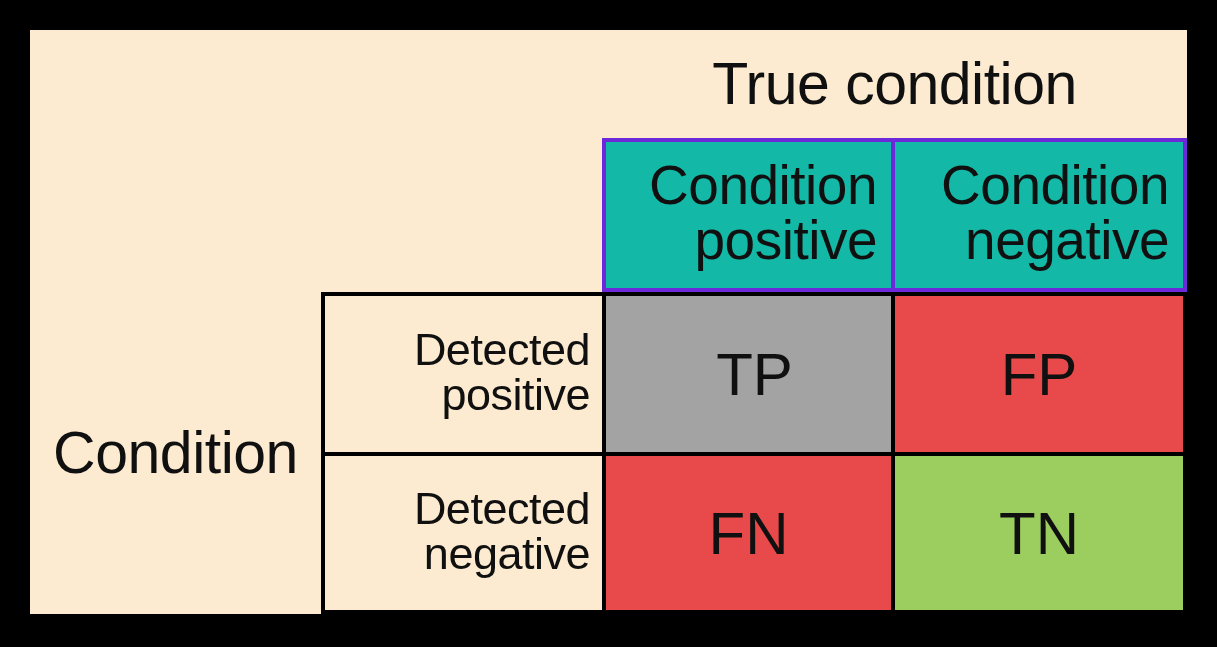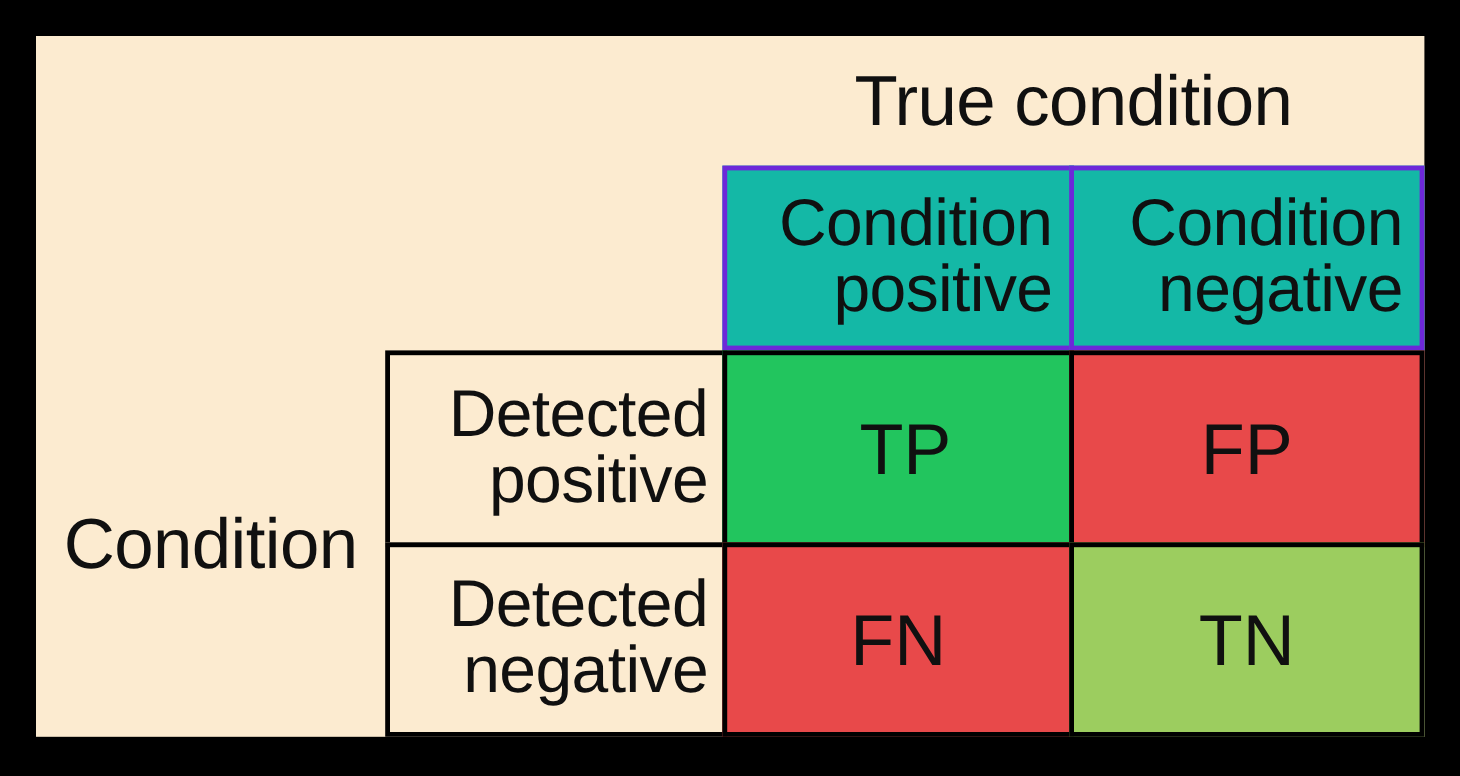--- a/index.html
+++ b/index.html
@@ -82,21 +82,21 @@
   .row-head {
     position: absolute;
     left: 291px;
     width: 285px;
     box-sizing: border-box;
     border: 4px solid #000000;
     display: flex;
     align-items: center;
     justify-content: flex-end;
     text-align: right;
-    font-size: 55px;
+    font-size: 45px;
     padding: 0 12px 4px 10px;
     background: #fcebd0;
   }
   #row-head-pos { top: 262px; height: 164px; }
   #row-head-neg { top: 422px; height: 162px; }
 
   
   .data-cell {
     position: absolute;
     box-sizing: border-box;
@@ -125,19 +125,19 @@
     <div id="col-head-neg" class="col-head txt">Condition
 negative</div>
 
     <div id="detection-label" class="txt">Condition</div>
 
     <div id="row-head-pos" class="row-head txt">Detected
 positive</div>
     <div id="row-head-neg" class="row-head txt">Detected
 negative</div>
 
-    <div id="cell-tp" class="data-cell" style="background-color: #22c55e; padding-left: 12px;">TP</div>
+    <div id="cell-tp" class="data-cell" style="background-color: #a3a3a3; padding-left: 12px;">TP</div>
     <div id="cell-fn" class="data-cell" style="background-color: rgb(232, 73, 74);">FN</div>
     <div id="cell-fp" class="data-cell" style="background-color: rgb(232, 73, 74);">FP</div>
     <div id="cell-tn" class="data-cell" style="background-color: rgb(156, 205, 95); text-align: center;">TN</div>
 
   </div>
 </div>
 
 </body></html>

